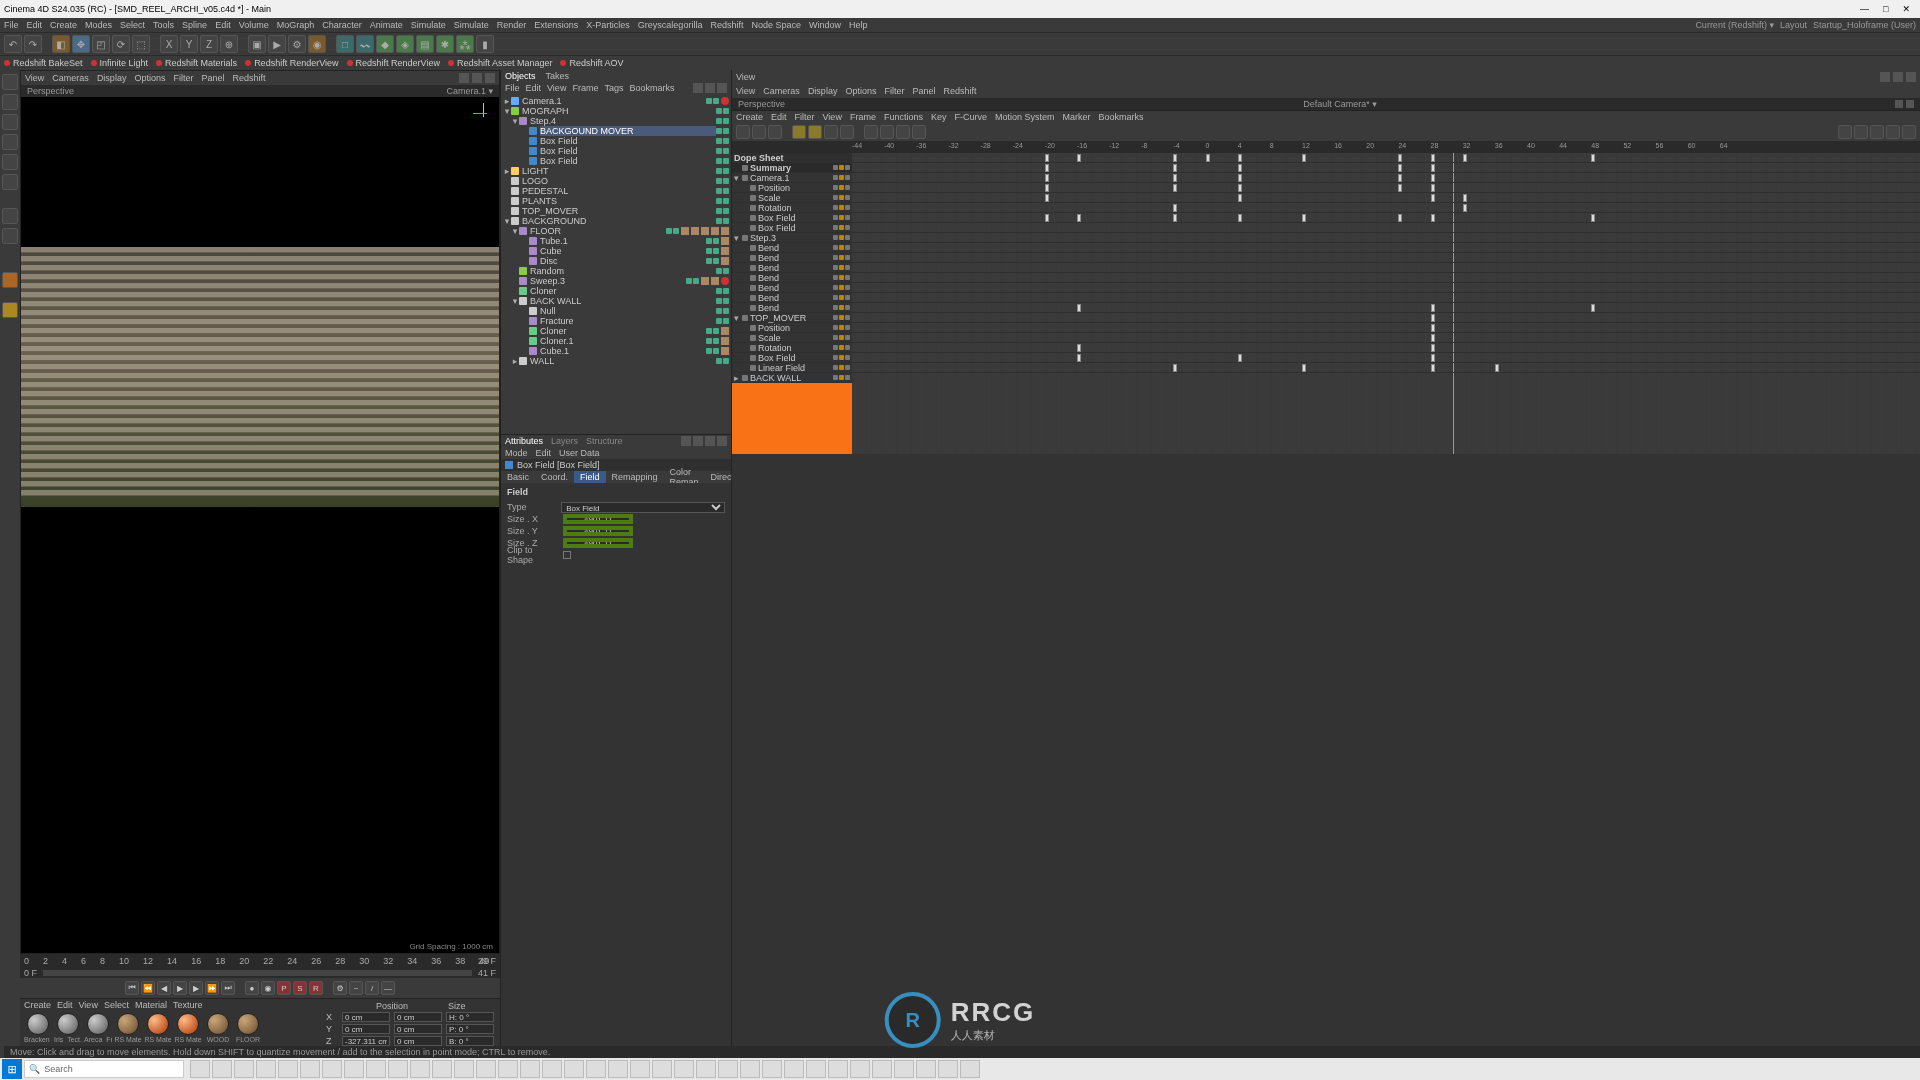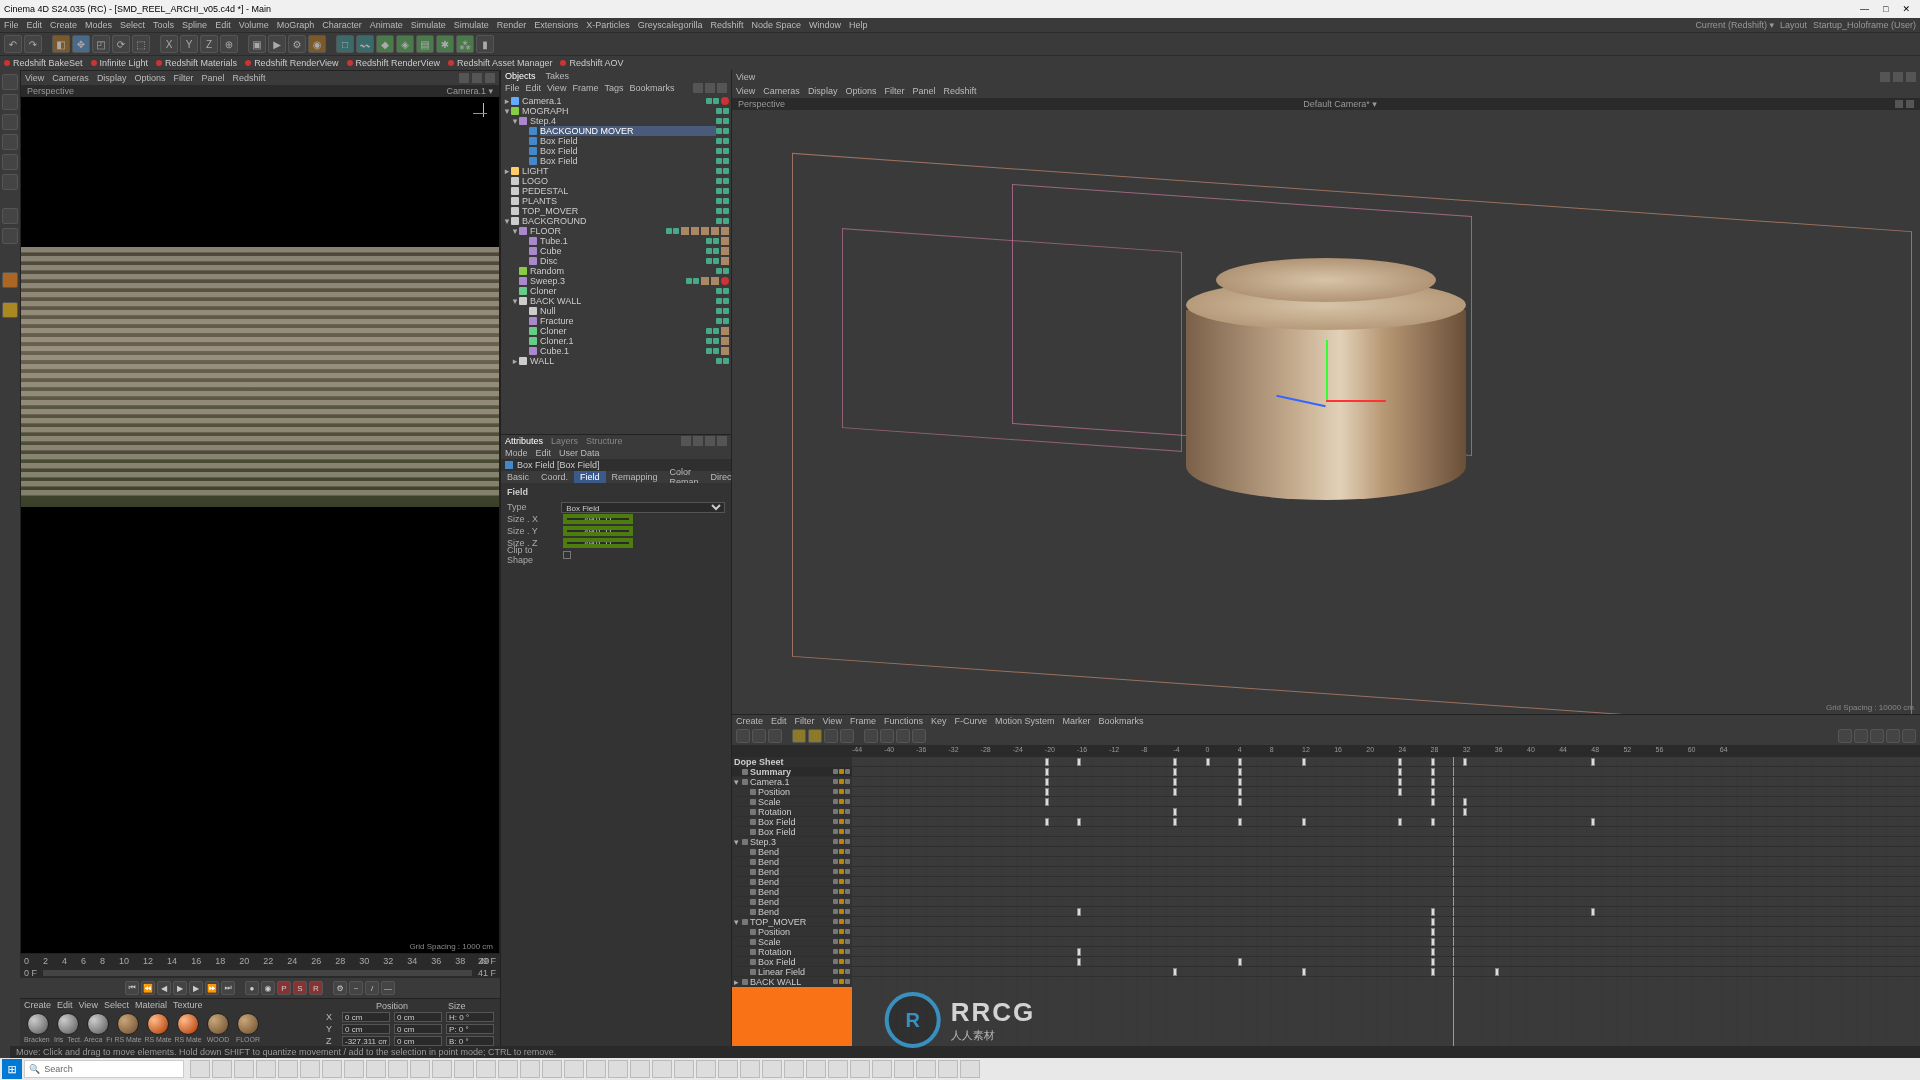--- a/index.html
+++ b/index.html
@@ -175,21 +175,21 @@
 .dope .trackrow .locks i{width:5px;height:5px;background:#777;border-radius:1px;}
 .dope .trackrow .locks i.o{background:#b80;}
 .dope .trackrow.hdr{background:#2a2a2a;font-weight:bold;}
 .dope .trackrow.ind1{padding-left:10px;}
 .dope .lanes { flex:1; position:relative; background:repeating-linear-gradient(90deg,#3a3a3a,#3a3a3a 14px,#383838 14px,#383838 15px);}
 .dope .lane { height:10px; position:relative; border-bottom:1px solid #2f2f2f;}
 .dope .kf { position:absolute; top:1px; width:4px; height:8px; background:#ddd; border:1px solid #888;}
 .dope .playhead{position:absolute;top:0;bottom:0;width:1px;background:#5af;}
 
 
-.statusbar { position:absolute; left:10px; right:0; bottom:22px; height:12px; background:#2a2a2a; color:#999; font-size:8px; padding:0 6px; display:flex; align-items:center;}
+.statusbar { position:absolute; left:4px; right:0; bottom:22px; height:12px; background:#2a2a2a; color:#999; font-size:8px; padding:0 6px; display:flex; align-items:center;}
 
 
 .taskbar { position:absolute; left:0; right:0; bottom:0; height:22px; background:#e8e8e8; display:flex; align-items:center;}
 .taskbar .start { width:20px; height:20px; background:#0078d4; margin:0 2px; display:flex;align-items:center;justify-content:center;color:#fff;font-size:11px;}
 .taskbar .search { width:160px; height:18px; background:#fff; border:1px solid #ccc; display:flex; align-items:center; padding:0 4px; color:#666;}
 .taskbar .search span { margin-left:4px;}
 .taskbar .tasks { display:flex; gap:2px; margin-left:6px;}
 .taskbar .tasks .t { width:20px; height:18px; background:#ddd; border:1px solid #bbb;}
 .taskbar .tray { margin-left:auto; display:flex; gap:6px; padding-right:6px; color:#333; font-size:9px; align-items:center;}
 
@@ -818,36 +818,20 @@
         <span>Redshift</span>
       </div>
     <div class="vheader">
       <span>Perspective</span>
       <span class="center">Default Camera* ▾</span>
       <span class="ricons">
           <span></span>
           <span></span>
         </span>
     </div>
-    <div class="vp2">
-      <div class="wire outer"></div>
-      <div class="wire inner1"></div>
-      <div class="wire inner2"></div>
-      <div class="cyl">
-        <div class="body"></div>
-        <div class="top"></div>
-        <div class="rim"></div>
-      </div>
-      <div class="gizmo">
-        <span class="ax axx"></span>
-        <span class="ax axy"></span>
-        <span class="ax axz"></span>
-      </div>
-      <div class="footer">Grid Spacing : 10000 cm</div>
-    </div>
 
     <div class="dope">
       <div class="dmenu" id="dopemenu">
           <span>Create</span>
           <span>Edit</span>
           <span>Filter</span>
           <span>View</span>
           <span>Frame</span>
           <span>Functions</span>
           <span>Key</span>

